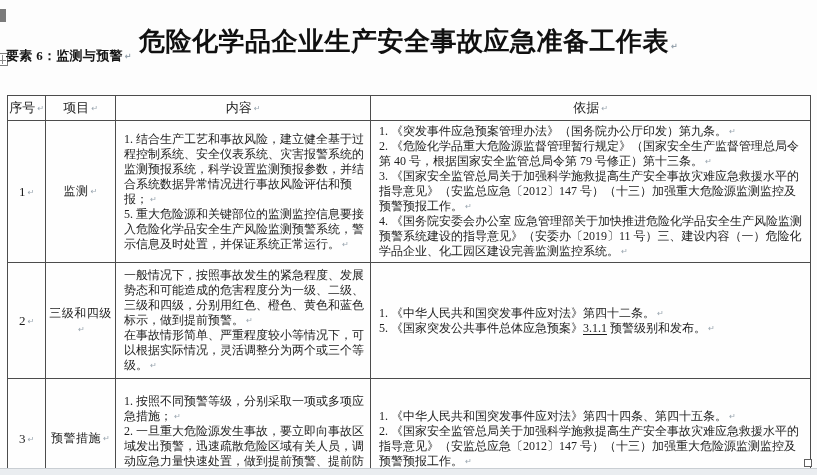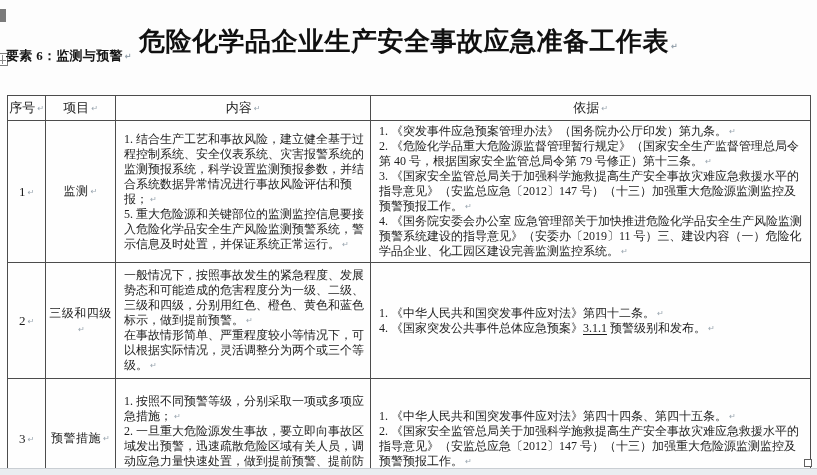--- a/index.html
+++ b/index.html
@@ -156,21 +156,21 @@
 
     <tr class="r2">
       <td class="c-no"><span class="pmark">2</span></td>
       <td class="c-item"><span class="pmark">三级和四级</span></td>
       <td class="c-text">
         <span class="para pmark">一般情况下，按照事故发生的紧急程度、发展势态和可能造成的危害程度分为一级、二级、三级和四级，分别用红色、橙色、黄色和蓝色标示，做到提前预警。</span>
         <span class="para pmark">在事故情形简单、严重程度较小等情况下，可以根据实际情况，灵活调整分为两个或三个等级。</span>
       </td>
       <td class="c-text">
         <span class="para pmark">1. 《中华人民共和国突发事件应对法》第四十二条。</span>
-        <span class="para pmark"><span>4. 《国家突发公共事件总体应急预案》</span><span class="u">3.1.1</span><span> 预警级别和发布。</span></span>
+        <span class="para pmark"><span>5. 《国家突发公共事件总体应急预案》</span><span class="u">3.1.1</span><span> 预警级别和发布。</span></span>
       </td>
     </tr>
 
     <tr class="r3">
       <td class="c-no"><span class="pmark">3</span></td>
       <td class="c-item"><span class="pmark">预警措施</span></td>
       <td class="c-text">
         <span class="para pmark">1. 按照不同预警等级，分别采取一项或多项应急措施；</span>
         <span class="para pmark">2. 一旦重大危险源发生事故，要立即向事故区域发出预警，迅速疏散危险区域有关人员，调动应急力量快速处置，做到提前预警、提前防范、提前处置。</span>
       </td>

